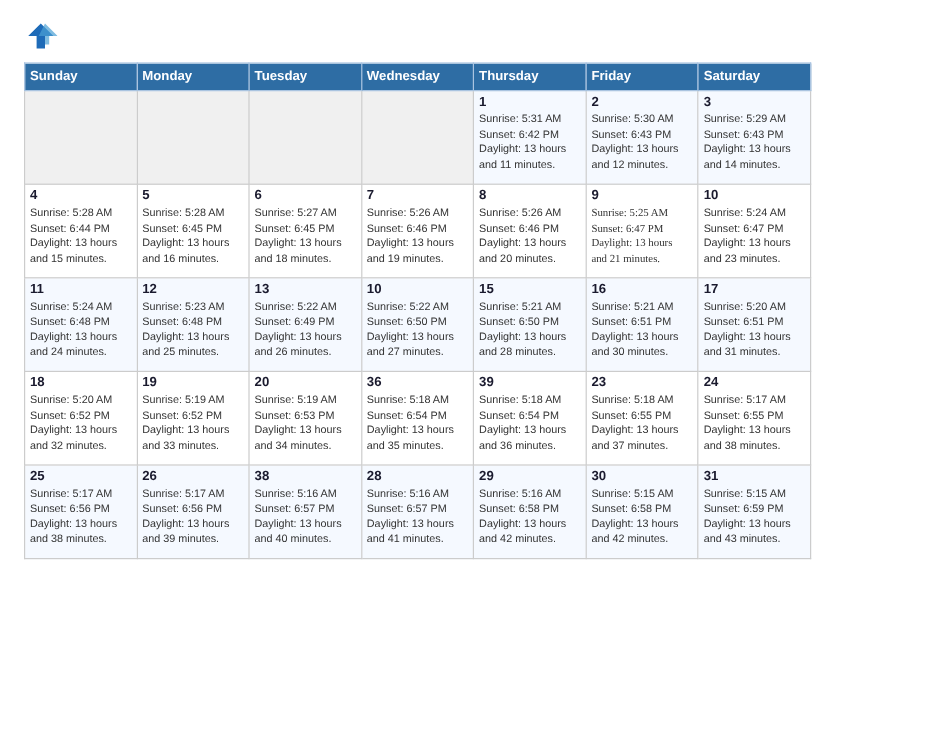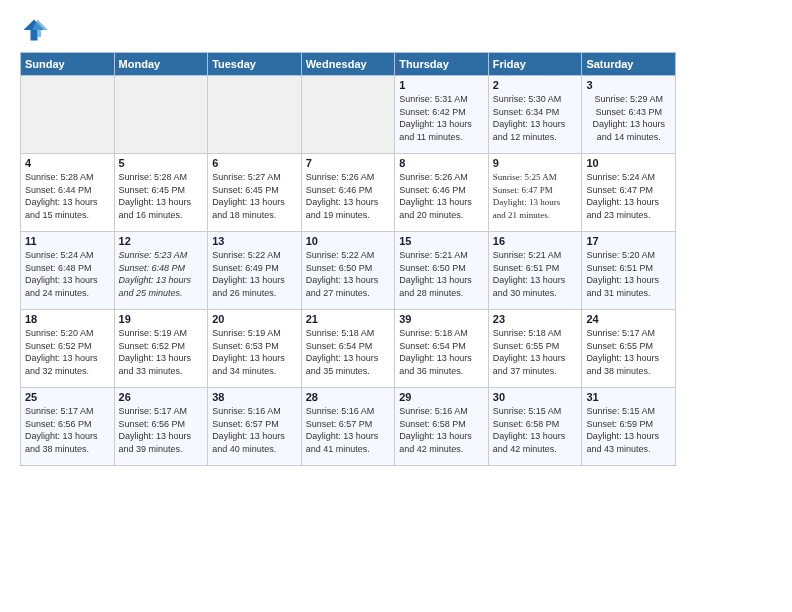--- a/index.html
+++ b/index.html
@@ -144,27 +144,27 @@
           <td>
             <span class="day-num">1</span>
             <div class="day-info" style="white-space: pre-line;">Sunrise: 5:31 AM
 Sunset: 6:42 PM
 Daylight: 13 hours
 and 11 minutes.</div>
           </td>
           <td>
             <span class="day-num">2</span>
             <div class="day-info" style="white-space: pre-line;">Sunrise: 5:30 AM
-Sunset: 6:34 PM
+Sunset: 6:43 PM
 Daylight: 13 hours
 and 12 minutes.</div>
           </td>
           <td>
             <span class="day-num">3</span>
-            <div class="day-info" style="white-space: pre-line; text-align: center;">Sunrise: 5:29 AM
+            <div class="day-info" style="white-space: pre-line;">Sunrise: 5:29 AM
 Sunset: 6:43 PM
 Daylight: 13 hours
 and 14 minutes.</div>
           </td>
         </tr>
         <tr>
           <td>
             <span class="day-num">4</span>
             <div class="day-info" style="white-space: pre-line;">Sunrise: 5:28 AM
 Sunset: 6:44 PM
@@ -217,21 +217,21 @@
         <tr>
           <td>
             <span class="day-num">11</span>
             <div class="day-info" style="white-space: pre-line;">Sunrise: 5:24 AM
 Sunset: 6:48 PM
 Daylight: 13 hours
 and 24 minutes.</div>
           </td>
           <td>
             <span class="day-num">12</span>
-            <div class="day-info" style="white-space: pre-line; font-style: italic;">Sunrise: 5:23 AM
+            <div class="day-info" style="white-space: pre-line;">Sunrise: 5:23 AM
 Sunset: 6:48 PM
 Daylight: 13 hours
 and 25 minutes.</div>
           </td>
           <td>
             <span class="day-num">13</span>
             <div class="day-info" style="white-space: pre-line;">Sunrise: 5:22 AM
 Sunset: 6:49 PM
 Daylight: 13 hours
 and 26 minutes.</div>
@@ -281,21 +281,21 @@
 and 33 minutes.</div>
           </td>
           <td>
             <span class="day-num">20</span>
             <div class="day-info" style="white-space: pre-line;">Sunrise: 5:19 AM
 Sunset: 6:53 PM
 Daylight: 13 hours
 and 34 minutes.</div>
           </td>
           <td>
-            <span class="day-num">21</span>
+            <span class="day-num">36</span>
             <div class="day-info" style="white-space: pre-line;">Sunrise: 5:18 AM
 Sunset: 6:54 PM
 Daylight: 13 hours
 and 35 minutes.</div>
           </td>
           <td>
             <span class="day-num">39</span>
             <div class="day-info" style="white-space: pre-line;">Sunrise: 5:18 AM
 Sunset: 6:54 PM
 Daylight: 13 hours

